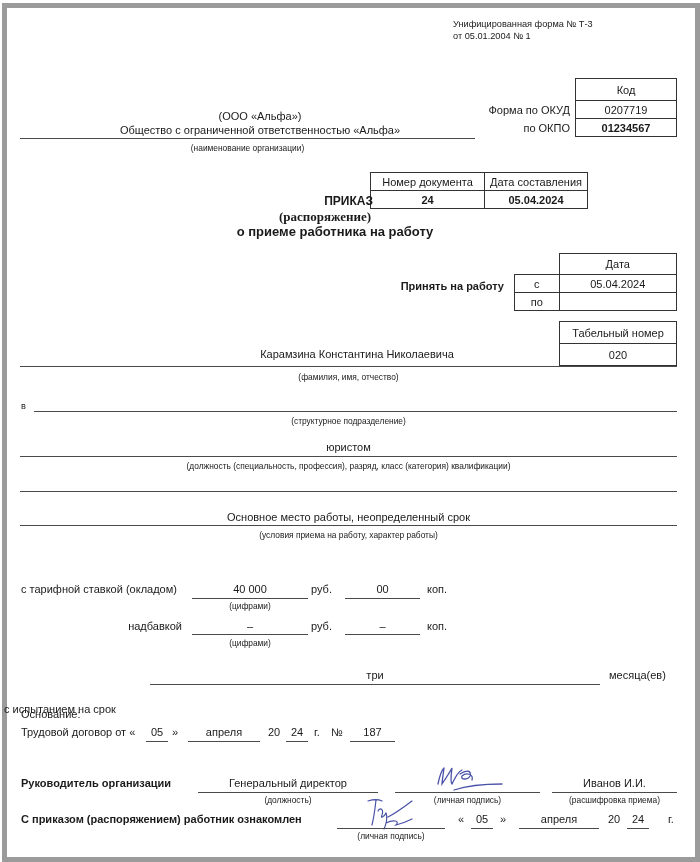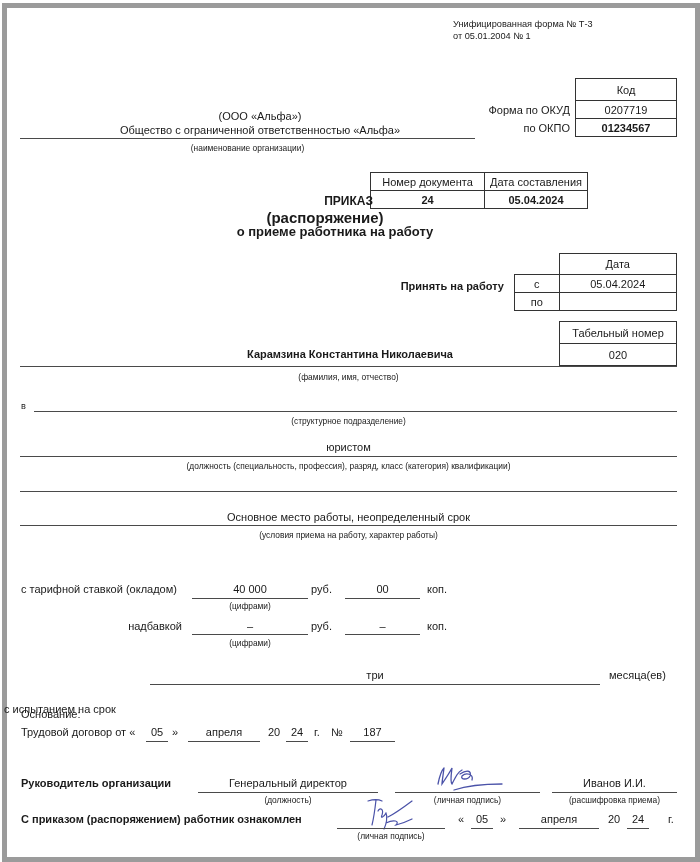--- a/index.html
+++ b/index.html
@@ -60,21 +60,21 @@
     <td>Дата составления</td>
   </tr>
   <tr style="height:18px;">
     <td class="b">24</td>
     <td class="b">05.04.2024</td>
   </tr>
 </tbody>
   </table>
 
 <div class="abs b r" style="left:260px; top:194px; width:113px; font-size:12px;">ПРИКАЗ</div>
-<div class="abs b c" style="left:250px; top:209px; width:150px; font-size:15px;">(распоряжение)</div>
+<div class="abs b c" style="left:250px; top:209px; width:150px; font-size:13px;font-family:Liberation Serif, serif;">(распоряжение)</div>
 <div class="abs b c" style="left:225px; top:224px; width:220px; font-size:13px;">о приеме работника на работу</div>
 
 <table class="box" style="left:514px; top:253px; width:163px;">
   <tbody>
       <tr style="height:21px;">
     <td style="width:44px; border:none; border-right:1px solid #333;"></td>
     <td>Дата</td>
   </tr>
   <tr style="height:18px;">
     <td>с</td>
@@ -92,21 +92,21 @@
   <tbody>
       <tr style="height:22px;">
         <td>Табельный номер</td>
       </tr>
   <tr style="height:22px;">
         <td>020</td>
       </tr>
 </tbody>
   </table>
 
-<div class="abs t11 c" style="left:150px; top:348px; width:400px;font-weight:bold;">Карамзина Константина Николаевича</div>
+<div class="abs t11 c" style="left:157px; top:348px; width:400px;">Карамзина Константина Николаевича</div>
 <div class="line" style="left:20px; top:366px; width:657px;"></div>
 <div class="abs t8 c" style="left:20px; top:372px; width:657px;">(фамилия, имя, отчество)</div>
 
 <div class="abs t9" style="left:21px; top:401px;">в</div>
 <div class="abs t11 c" style="left:34px; top:398px; width:643px;"></div>
 <div class="line thin" style="left:34px; top:411px; width:643px;"></div>
 <div class="abs t8 c" style="left:20px; top:416px; width:657px;">(структурное подразделение)</div>
 
 <div class="abs t11 c" style="left:20px; top:441px; width:657px;">юристом</div>
 <div class="line" style="left:20px; top:456px; width:657px;"></div>

